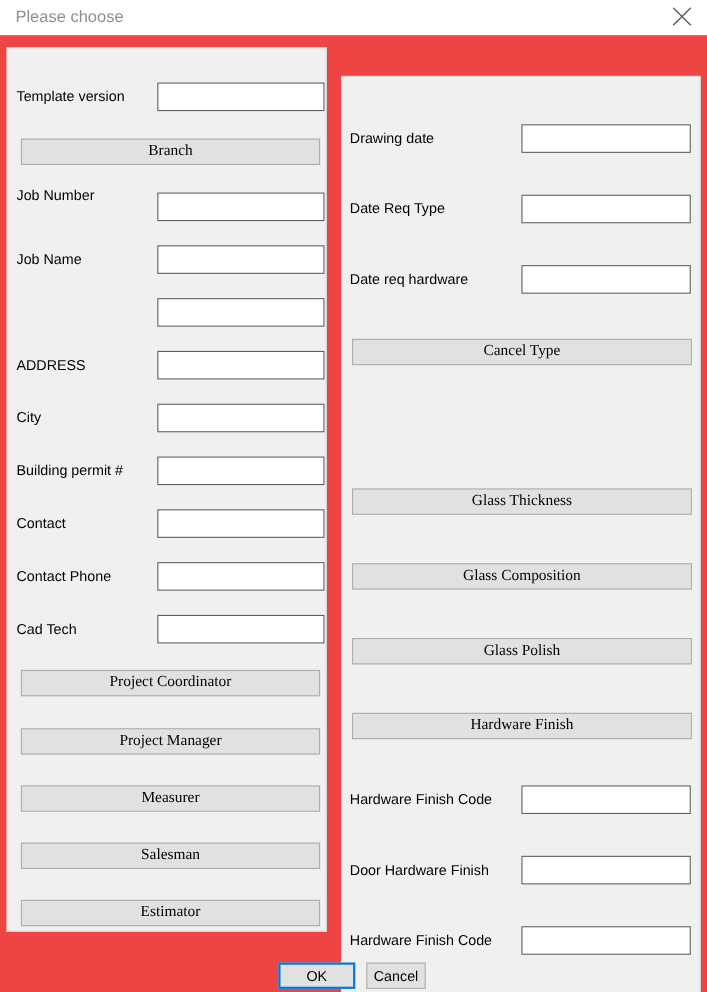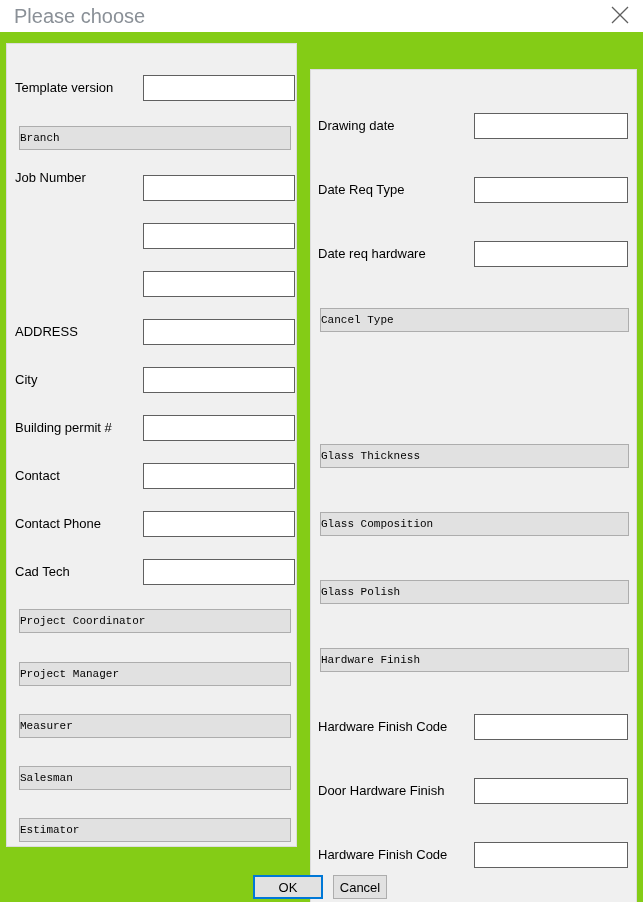--- a/index.html
+++ b/index.html
@@ -13,32 +13,32 @@
   }
   .dialog{position:absolute;left:0;top:0;width:643px;height:902px;}
 
   
   .titlebar{
     position:absolute;left:0;top:0;width:643px;height:32px;
     background:#ffffff;
   }
   .titlebar .title{
     position:absolute;left:14px;top:0;height:42px;line-height:32px;
-    font-size:20px;color:#8a9097;white-space:nowrap;
+    font-size:15px;color:#8a9097;white-space:nowrap;
   }
   .close-btn{
     position:absolute;right:6px;top:0;width:34px;height:30px;
     background:transparent;border:none;padding:0;margin:0;
     display:flex;align-items:center;justify-content:center;cursor:default;
   }
 
   
   .body-area{
     position:absolute;left:0;top:32px;width:643px;height:870px;
-    background:#84cc16;
+    background:#ef4444;
   }
   .panel{
     position:absolute;background:#f0f0f0;border:1px solid #dcdcdc;
     box-sizing:border-box;
   }
   .panel-left{left:6px;top:43px;width:291px;height:804px;}
   .panel-right{left:310px;top:43px;width:327px;height:862px;margin-top:26px;}
 
   
   .flabel{
@@ -51,22 +51,22 @@
     position:absolute;height:26px;box-sizing:border-box;
     background:#ffffff;border:1px solid #606060;border-radius:0;
     font-family:"Liberation Sans","DejaVu Sans",sans-serif;font-size:13px;
     padding:2px 4px;outline:none;
   }
   .tbox-l{left:136px;width:152px;}
   .tbox-r{left:163px;width:154px;}
   .pbtn{
     position:absolute;height:24px;box-sizing:border-box;
     background:#e1e1e1;border:1px solid #adadad;border-radius:0;
-    font-family:Liberation Mono, monospace;font-size:11px;color:#000;
-    text-align:left;padding:0;cursor:default;
+    font-family:Liberation Serif, serif;font-size:14px;color:#000;
+    text-align:center;padding:0;cursor:default;
   }
   .pbtn-l{left:12px;width:272px;}
   .pbtn-r{left:9px;width:309px;}
 
   
   .ok-btn{
     position:absolute;left:253px;top:875px;width:70px;height:24px;
     box-sizing:border-box;background:#e1e1e1;border:2px solid #0078d7;
     font-family:"Liberation Sans","DejaVu Sans",sans-serif;font-size:13px;color:#000;
     border-radius:0;padding:0;cursor:default;
@@ -97,20 +97,21 @@
 
     <div class="panel panel-left" style="left:6px;top:11px;">
       <div class="flabel flabel-l" style="top:31px">Template version</div>
       <input class="tbox tbox-l" style="top: 31px;" value="">
 
       <button class="pbtn pbtn-l" style="top:82px">Branch</button>
 
       <div class="flabel flabel-l" style="top:121px">Job Number</div>
       <input class="tbox tbox-l" style="top: 131px;" value="">
 
+      <div class="flabel flabel-l" style="top:179px">Job Name</div>
       <input class="tbox tbox-l" style="top: 179px;" value="">
 
       <input class="tbox tbox-l" style="top: 227px;" value="">
 
       <div class="flabel flabel-l" style="top:275px">ADDRESS</div>
       <input class="tbox tbox-l" style="top: 275px;" value="">
 
       <div class="flabel flabel-l" style="top:323px">City</div>
       <input class="tbox tbox-l" style="top: 323px;" value="">
 

